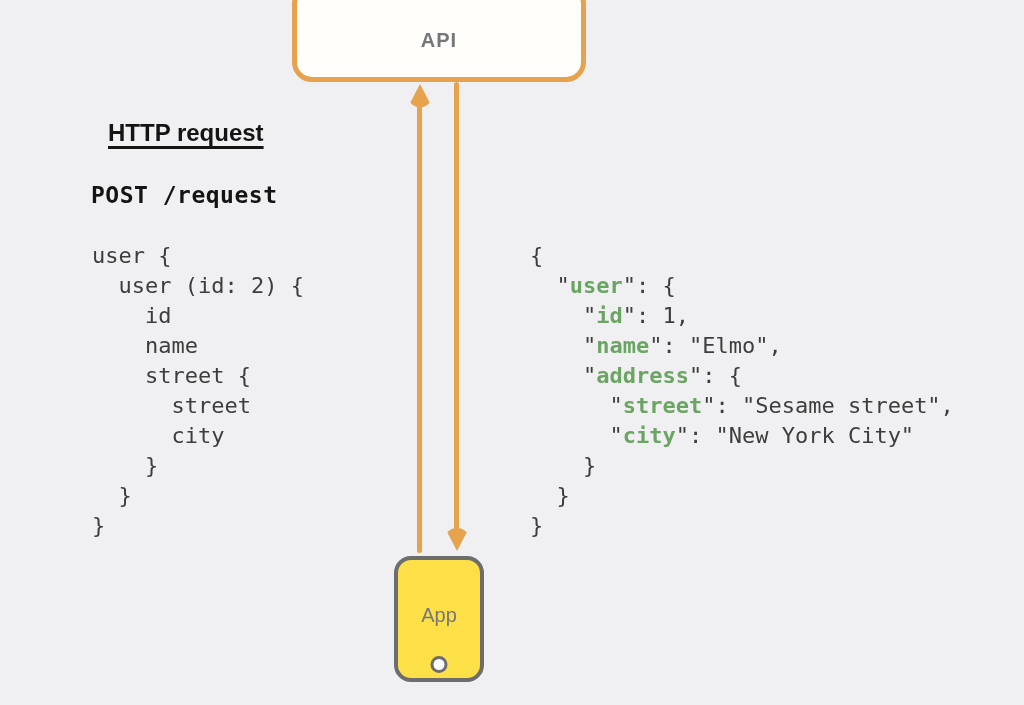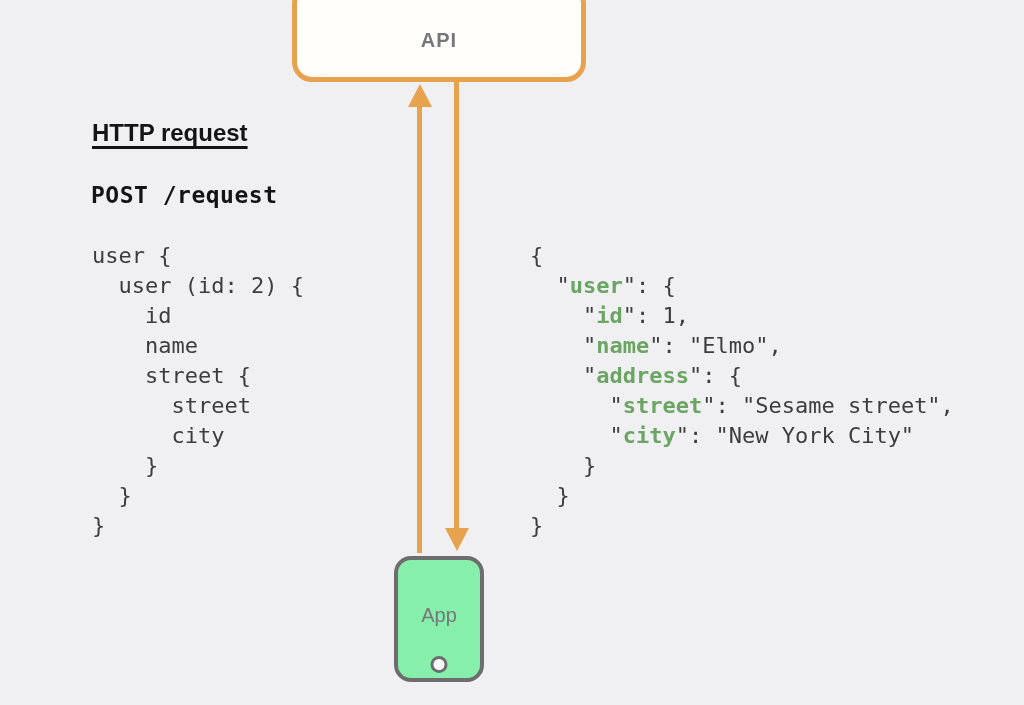--- a/index.html
+++ b/index.html
@@ -4,21 +4,21 @@
 <style>
   :root{
     --bg:#f0eff1;
     --orange:#e6a24c;
     --node-border:#6d6d6d;
     --node-label:#75777a;
     --code:#3d3d3d;
     --key:#6ba564;
     --heading:#141414;
   }
-  *{margin:0;padding:0;box-sizing:border-box;}
+  *{margin:0;padding:0;box-sizing:border-box;border-radius:29px;}
   html,body{width:1024px;height:705px;}
   body{
     background:var(--bg);
     font-family:"Liberation Sans", sans-serif;
     overflow:hidden;
     position:relative;
   }
   .stage{position:absolute;left:0;top:0;width:1024px;height:705px;}
 
   
@@ -36,37 +36,37 @@
   .shaft{position:absolute;width:5px;background:var(--orange);}
   .shaft-up{left:417px;top:103px;height:450px;}
   .shaft-down{left:454px;top:82px;height:447px;}
   .head{position:absolute;width:0;height:0;border-left:12px solid transparent;border-right:12px solid transparent;}
   .head-up{left:408px;top:84px;border-bottom:23px solid var(--orange);}
   .head-down{left:445px;top:528px;border-top:23px solid var(--orange);}
 
   
   .phone{
     position:absolute;left:394px;top:556px;width:90px;height:126px;
-    background:#86efac;border:4px solid var(--node-border);border-radius:17px;
+    background:#fde047;border:4px solid var(--node-border);border-radius:17px;
     display:flex;align-items:center;justify-content:center;
   }
   .phone .node-label{color:var(--node-label);font-size:20px;padding-bottom:8px;}
   .home-btn{
     position:absolute;left:50%;bottom:5px;transform:translateX(-50%);
     width:17px;height:17px;border:3px solid var(--node-border);border-radius:50%;
     background:#ffffff;
   }
 
   
   .col-title{
     position:absolute;top:119px;
     font-size:24px;font-weight:bold;color:var(--heading);
     text-decoration:underline;text-decoration-thickness:2.5px;text-underline-offset:5px;
   }
-  .title-request{left:92px;}
+  .title-request{left:108px;}
   .title-response{left:530px;}
   .method-line{
     position:absolute;left:91px;top:182px;
     font-family:"DejaVu Sans Mono", monospace;font-weight:bold;
     font-size:23px;color:var(--heading);letter-spacing:0.5px;
   }
   .code{
     position:absolute;top:241px;
     font-family:"DejaVu Sans Mono", monospace;
     font-size:22px;line-height:30px;color:var(--code);

